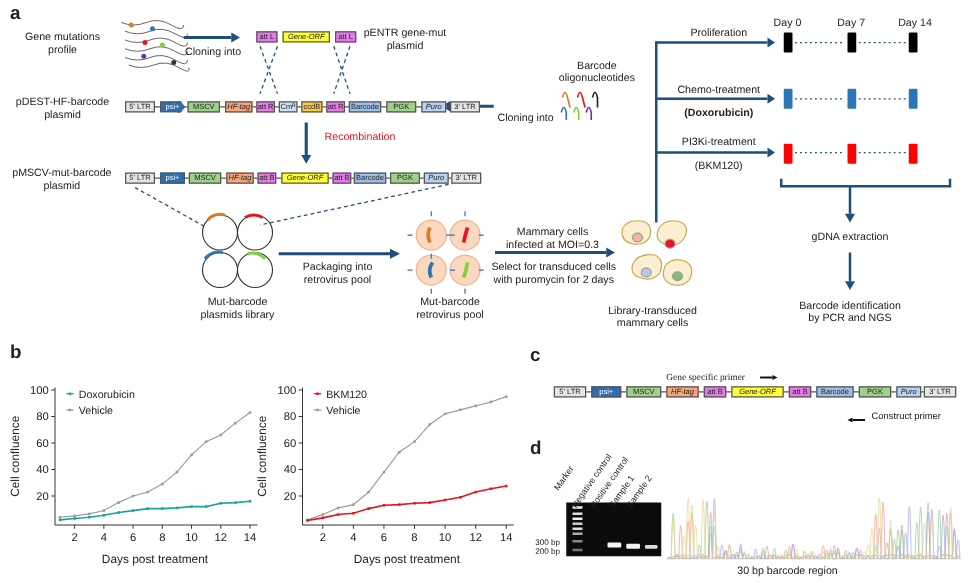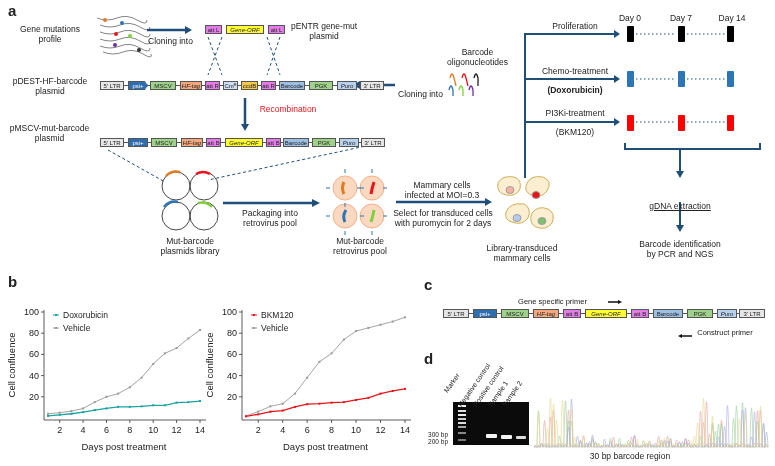--- a/index.html
+++ b/index.html
@@ -143,21 +143,21 @@
   <line x1="680" y1="202" x2="680" y2="225" stroke="#1f4e79" stroke-width="2"></line>
   <polygon points="676,225 680,232 684,225" fill="#1f4e79"></polygon>
 </svg>
 
 <div class="t" style="left:143px;top:36px;width:55px;">Cloning into</div>
 <div class="t" style="left:284px;top:21px;width:80px;white-space:pre-line;">pENTR gene-mut
 plasmid</div>
 <div class="t" style="left:5px;top:76px;width:90px;white-space:pre-line;">pDEST-HF-barcode
 plasmid</div>
 <div class="t" style="left:253px;top:104px;width:70px;color:#e8141b;">Recombination</div>
-<div class="t" style="left:2px;top:123px;width:95px;white-space:pre-line;">pMSCV-mut-barcode
+<div class="t" style="left:2px;top:133px;width:95px;white-space:pre-line;">pMSCV-mut-barcode
 plasmid</div>
 <div class="t" style="left:440px;top:47px;width:75px;white-space:pre-line;">Barcode
 oligonucleotides</div>
 <div class="t" style="left:393px;top:89px;width:55px;">Cloning into</div>
 <div class="t" style="left:150px;top:236px;width:80px;white-space:pre-line;">Mut-barcode
 plasmids library</div>
 <div class="t" style="left:230px;top:208px;width:80px;white-space:pre-line;">Packaging into
 retrovirus pool</div>
 <div class="t" style="left:320px;top:236px;width:80px;white-space:pre-line;">Mut-barcode
 retrovirus pool</div>
@@ -171,21 +171,21 @@
 <div class="t" style="left:612px;top:13px;width:36px;">Day 0</div>
 <div class="t" style="left:663px;top:13px;width:36px;">Day 7</div>
 <div class="t" style="left:712px;top:13px;width:40px;">Day 14</div>
 
 <div class="t" style="left:540px;top:21px;width:70px;">Proliferation</div>
 <div class="t" style="left:530px;top:66px;width:90px;">Chemo-treatment</div>
 <div class="t" style="left:530px;top:85px;width:90px;font-weight:bold;">(Doxorubicin)</div>
 <div class="t" style="left:530px;top:108px;width:90px;">PI3Ki-treatment</div>
 <div class="t" style="left:530px;top:127px;width:90px;">(BKM120)</div>
 
-<div class="t" style="left:640px;top:201px;width:80px;text-decoration:underline;">gDNA extraction</div>
+<div class="t" style="left:640px;top:184px;width:80px;">gDNA extraction</div>
 <div class="t" style="left:625px;top:239px;width:110px;white-space:pre-line;">Barcode identification
 by PCR and NGS</div>
 
 <div class="abs" style="left:205px;top:25px;height:9px;">
   <div class="seg" style="left:0;width:17px;background:#e37ce8;">att L</div>
   <div class="seg" style="left:21px;width:38px;background:#ffff33;font-style:italic;">Gene-ORF</div>
   <div class="seg" style="left:63px;width:17px;background:#e37ce8;">att L</div>
 </div>
 
 <div class="abs" style="left:100px;top:80px;width:285px;height:12px;">
@@ -348,21 +348,21 @@
     <rect x="404" y="387.85" width="2" height="2" fill="#e8141b"></rect>
     <line x1="251" y1="315" x2="257" y2="315" stroke="#e8141b" stroke-width="1"></line>
     <rect x="253" y="314" width="2" height="2" fill="#e8141b"></rect>
     <text x="261" y="318" font-size="8.5" font-family="Liberation Sans, sans-serif" fill="#222">BKM120</text>
     <line x1="251" y1="328" x2="257" y2="328" stroke="#9a9a9a" stroke-width="1"></line>
     <rect x="253" y="327" width="2" height="2" fill="#9a9a9a"></rect>
     <text x="261" y="331" font-size="8.5" font-family="Liberation Sans, sans-serif" fill="#222">Vehicle</text>
   </svg>
 
 <div class="panel-letter" style="left:424px;top:276px;">c</div>
-<div class="t" style="left:510px;top:297px;width:85px;font-size:7.5px;">Gene specific primer</div>
+<div class="t" style="left:522px;top:297px;width:85px;font-size:7.5px;font-family:Liberation Serif, serif;">Gene specific primer</div>
 <div class="t" style="left:690px;top:328px;width:70px;font-size:7.5px;">Construct primer</div>
 <svg width="775" height="466">
   <line x1="608" y1="302" x2="618" y2="302" stroke="#111" stroke-width="1.5"></line>
   <polygon points="618,300 622,302 618,304" fill="#111"></polygon>
   <line x1="692" y1="336" x2="682" y2="336" stroke="#111" stroke-width="1.5"></line>
   <polygon points="682,334 678,336 682,338" fill="#111"></polygon>
 </svg>
 <div class="abs" style="left:443px;top:307px;width:310px;height:12px;">
   <div class="abs" style="left:0;top:6px;width:310px;height:1px;background:#555;"></div>
   <div class="seg" style="left:0;top:2px;width:26px;background:#e6e6e6;">5' LTR</div>

